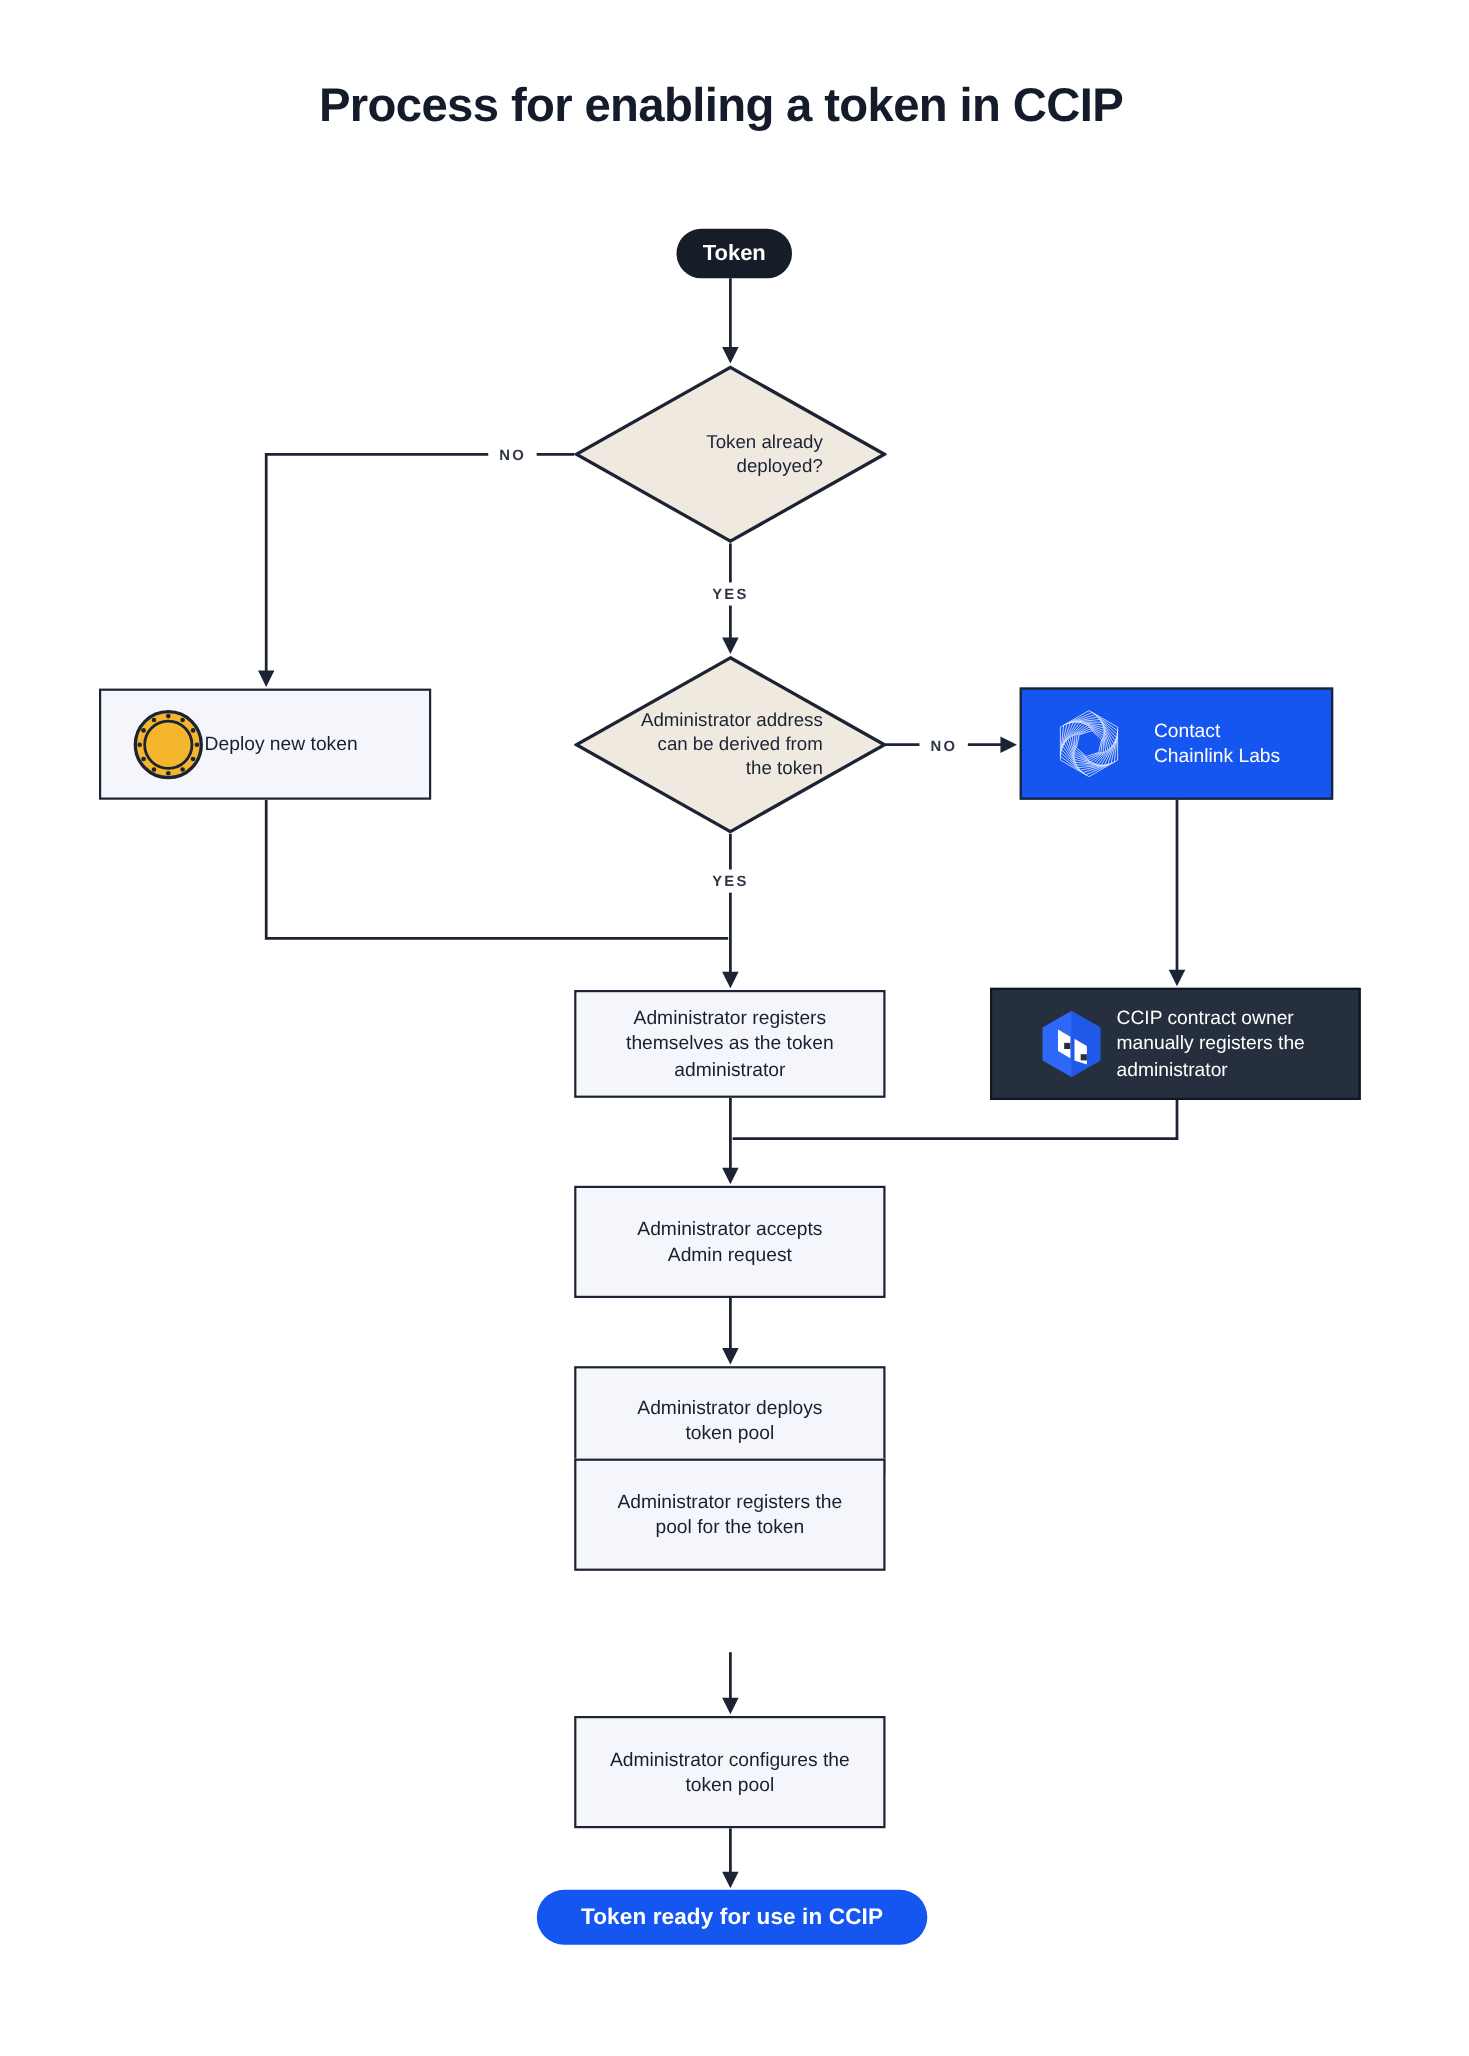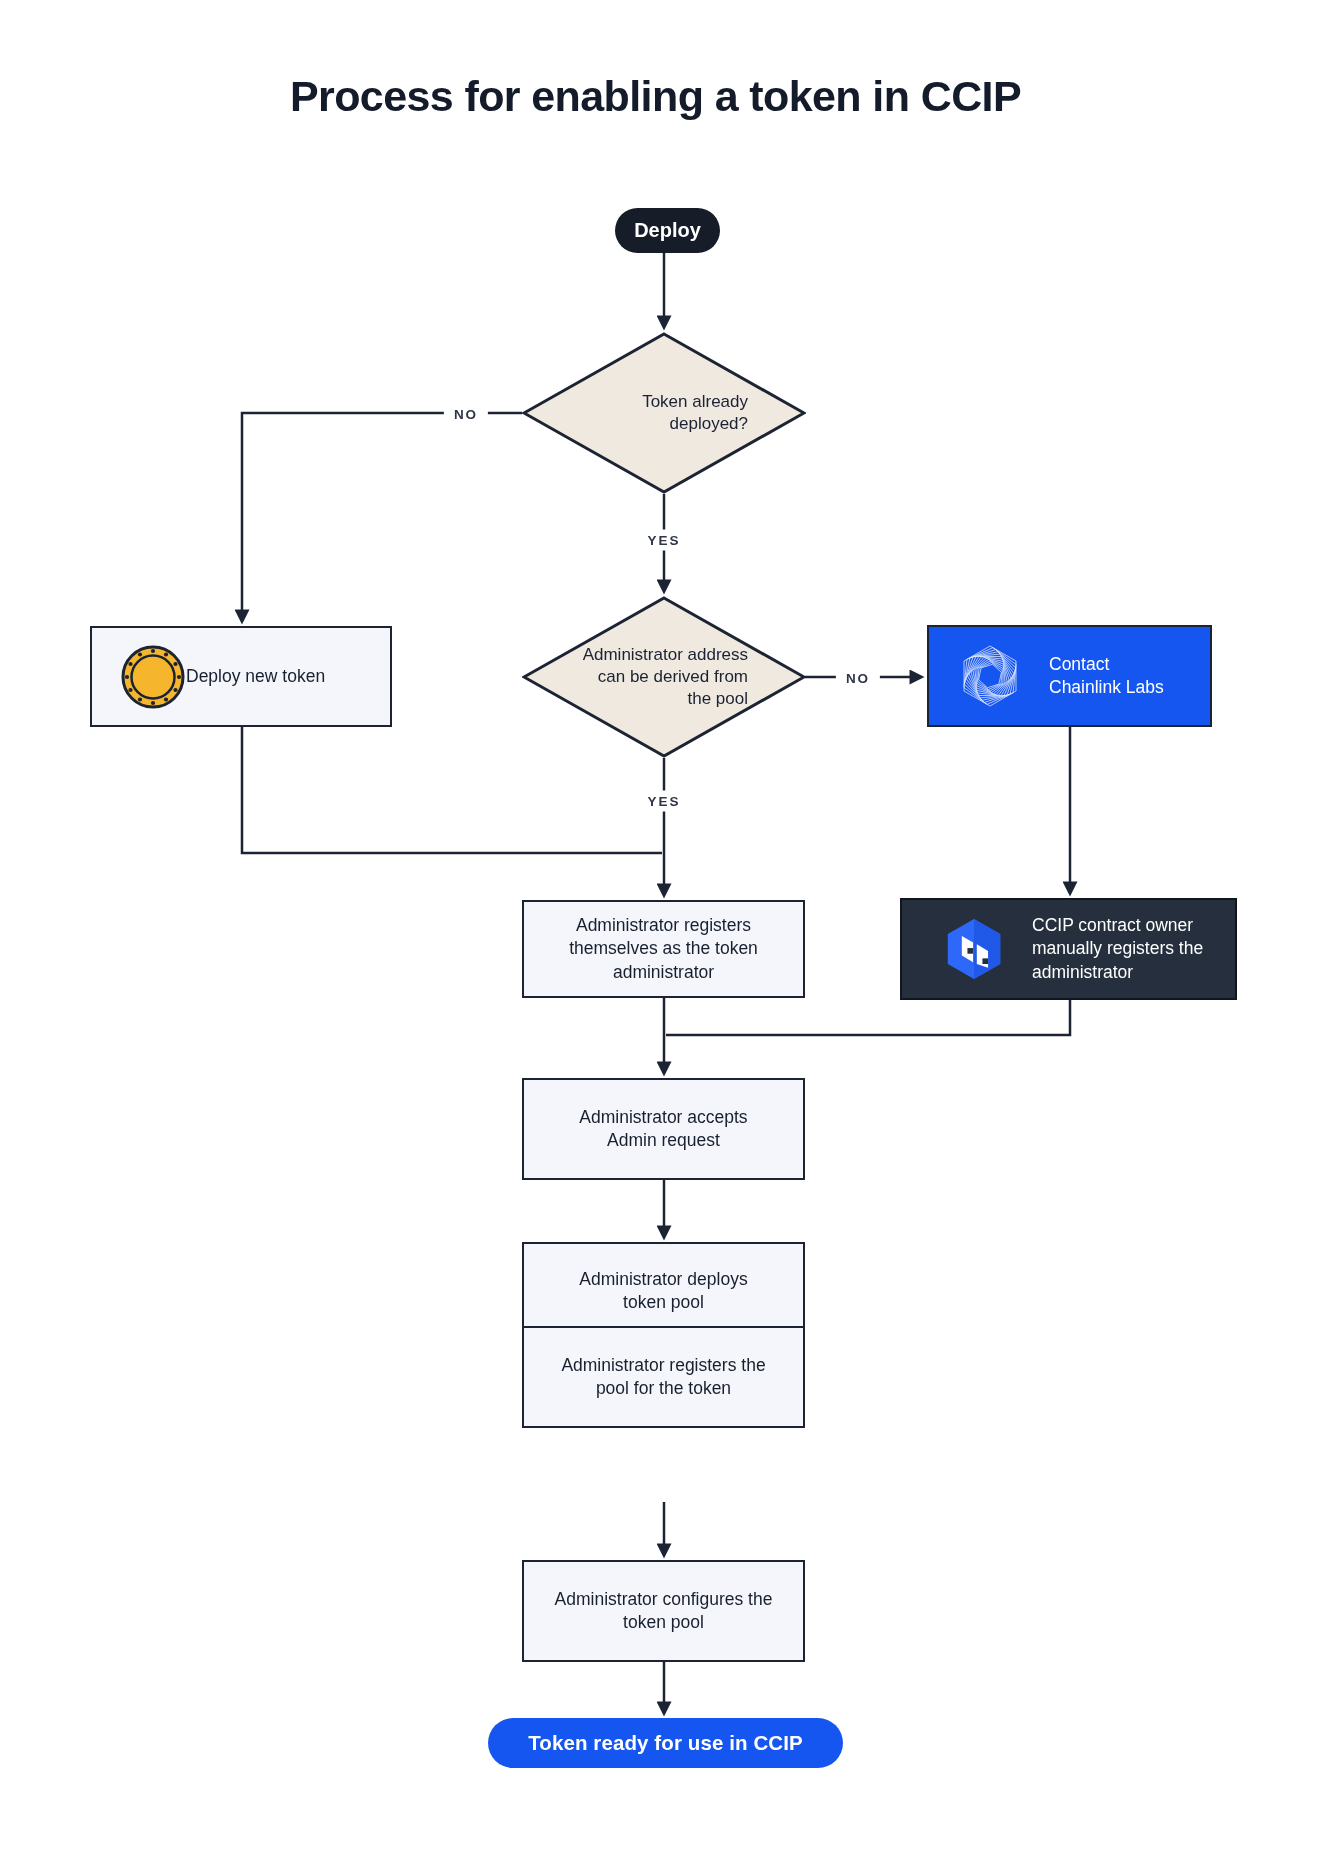--- a/index.html
+++ b/index.html
@@ -31,21 +31,21 @@
 
   .box-deploy{left:90px;top:626px;width:302px;height:101px;background:#F4F6FB;border:2.5px solid #1C2433;
               padding-left:28px;}
   .box-deploy .btext{font-size:17.5px;color:#18202F;}
 
   .box-contact{left:927px;top:625px;width:285px;height:102px;background:#1656F0;border:2.5px solid #1C2433;
                padding-left:30px;gap:28px;color:#ffffff;}
   .box-contact .btext{width:135px;font-size:17.5px;line-height:1.32;font-weight:500;}
 
   .box-darkpanel{left:900px;top:898px;width:337px;height:102px;background:#252F3D;border:2.5px solid #10151E;
-                 padding-left:42px;gap:28px;color:#ffffff;}
+                 padding-left:42px;gap:11px;color:#ffffff;}
   .box-darkpanel .btext{width:205px;font-size:17.5px;line-height:1.32;font-weight:500;}
 
   .b-register-self{left:522px;top:900px;height:98px;}
   .b-accept{left:522px;top:1078px;height:102px;}
   .b-deploy-pool{left:522px;top:1242px;height:98px;}
   .b-register-pool{left:522px;top:1326px;height:102px;}
   .b-configure-pool{left:522px;top:1560px;height:102px;}
 
   .edge-label{position:absolute;transform:translate(-50%,-50%);background:#ffffff;
               padding:3px 10px;font-size:13.5px;font-weight:700;letter-spacing:2px;color:#2E3648;}
@@ -80,21 +80,21 @@
       <path d="M242,727 V853 H662"></path>
       <path d="M805,677 H920" marker-end="url(#ah)"></path>
       <path d="M1070,727 V892" marker-end="url(#ah)"></path>
       <path d="M1070,1000 V1035 H666"></path>
     </g>
   </svg>
 
   <h1 class="title">Process for enabling a token in CCIP</h1>
 
   <div class="node pill-start">
-    <span>Deploy</span>
+    <span>Token</span>
   </div>
 
   <div class="node diamond" style="left:522px;top:332px;">
     <svg width="284" height="162">
       <polygon points="142,2 282,81 142,160 2,81" fill="#F0E9E0" stroke="#1C2433" stroke-width="3"></polygon>
     </svg>
     <div class="dtext">Token already deployed?</div>
   </div>
 
   <div class="node iconbox box-deploy">
@@ -118,21 +118,21 @@
         </g>
       </svg>
     </span>
     <span class="btext">Deploy new token</span>
   </div>
 
   <div class="node diamond" style="left:522px;top:596px;">
     <svg width="284" height="162">
       <polygon points="142,2 282,81 142,160 2,81" fill="#F0E9E0" stroke="#1C2433" stroke-width="3"></polygon>
     </svg>
-    <div class="dtext">Administrator address can be derived from the pool</div>
+    <div class="dtext">Administrator address can be derived from the token</div>
   </div>
 
   <div class="node iconbox box-contact">
     <span class="iconwrap">
       <svg width="62" height="66" viewBox="0 0 62 66">
         <defs>
           <polygon id="hx" points="0,-30 26,-15 26,15 0,30 -26,15 -26,-15" fill="none" stroke="#ffffff" stroke-width="0.7" vector-effect="non-scaling-stroke"></polygon>
         </defs>
         <g opacity="0.95">
           <use href="#hx" transform="translate(31 33)"></use>

